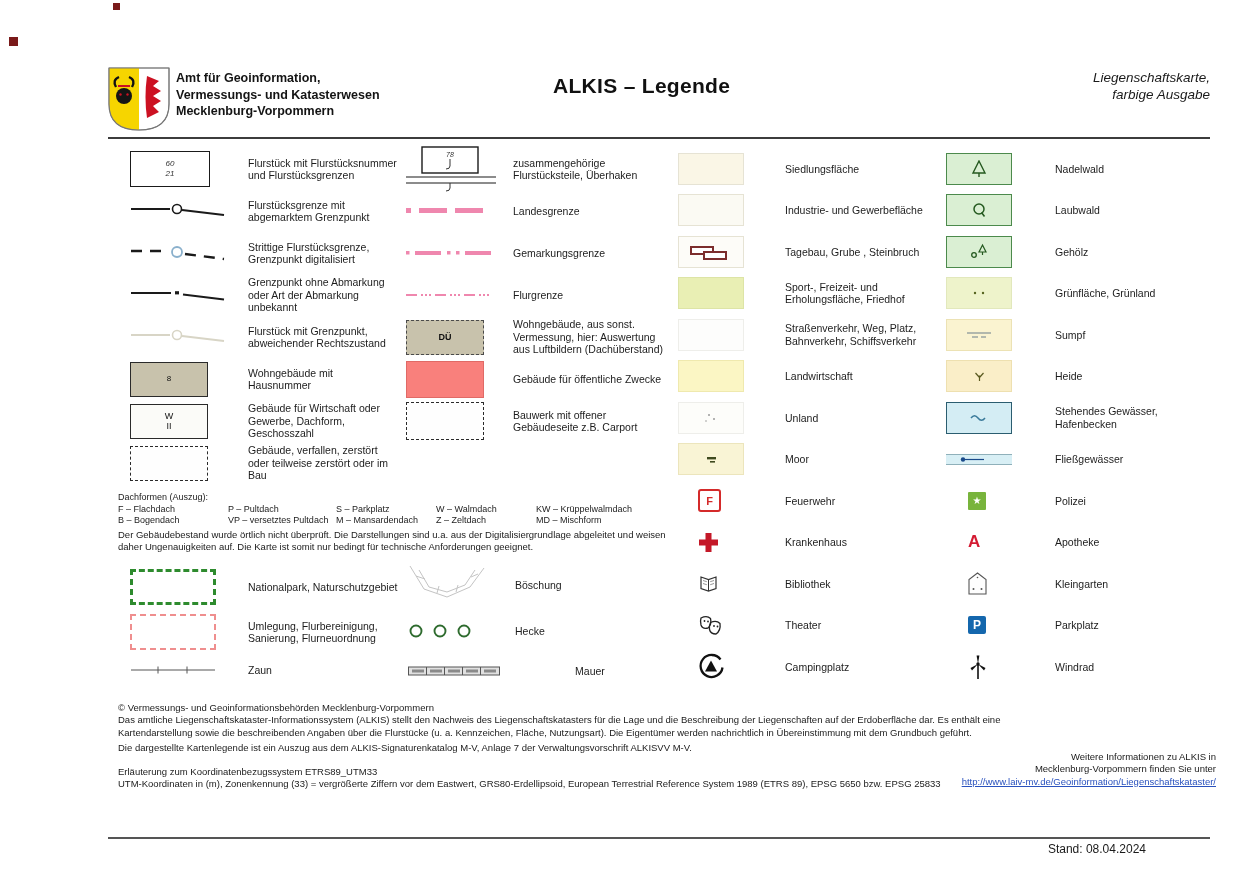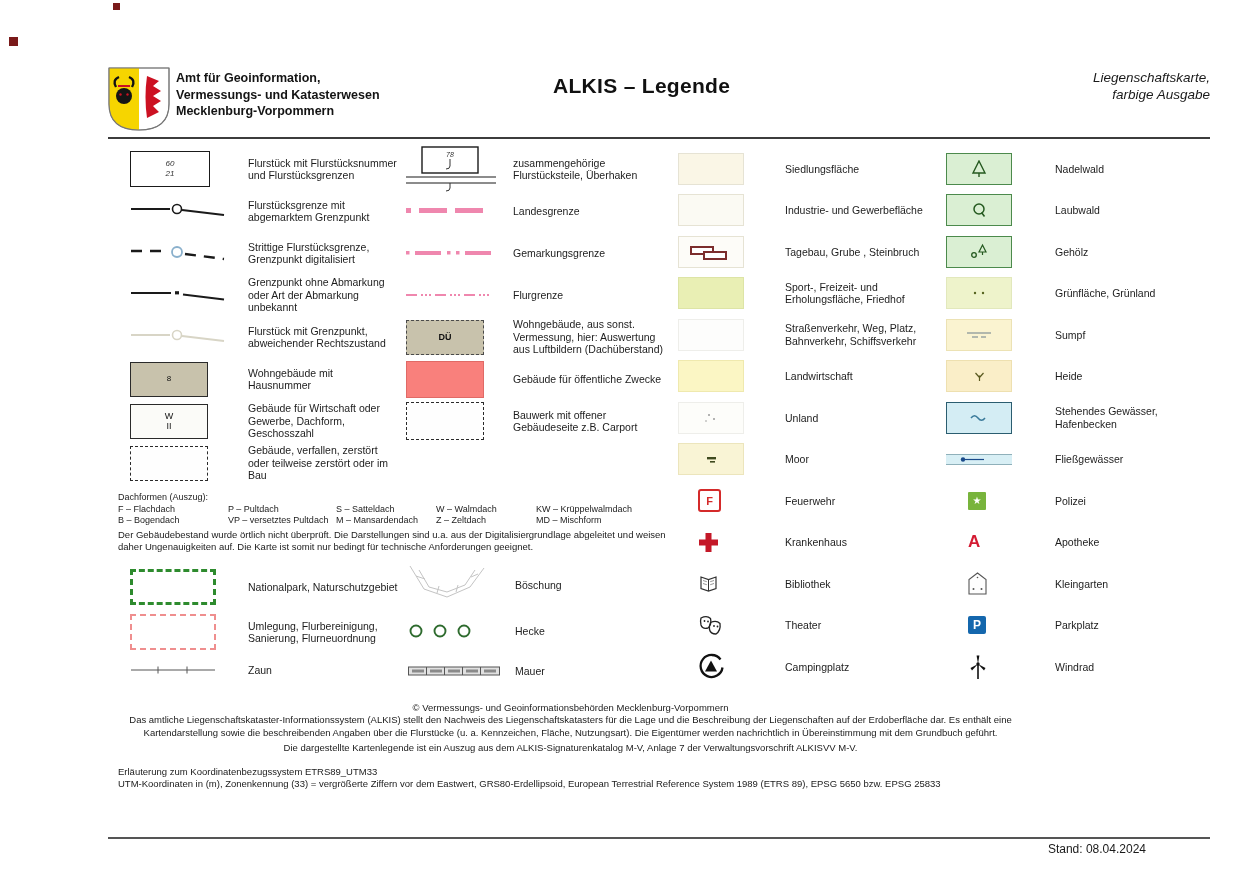--- a/index.html
+++ b/index.html
@@ -511,21 +511,21 @@
     <div class="dachcols">
       <div>
           <div>F – Flachdach</div>
           <div>B – Bogendach</div>
         </div>
       <div>
           <div>P – Pultdach</div>
           <div>VP – versetztes Pultdach</div>
         </div>
       <div>
-          <div>S – Satteldach</div>
+          <div>S – Parkplatz</div>
           <div>M – Mansardendach</div>
         </div>
       <div>
           <div>W – Walmdach</div>
           <div>Z – Zeltdach</div>
         </div>
       <div>
           <div>KW – Krüppelwalmdach</div>
           <div>MD – Mischform</div>
         </div>
@@ -576,45 +576,50 @@
         <svg width="66" height="16">
             <g fill="none" stroke="#2e6b2e" stroke-width="1.9">
               <circle cx="8" cy="8" r="5.5"></circle>
               <circle cx="32" cy="8" r="5.5"></circle>
               <circle cx="56" cy="8" r="5.5"></circle>
             </g>
           </svg>
       </span>
       <span class="lbl">Hecke</span>
     </div>
-    <div class="lrow" style="height:38px;">
+    <div class="lrow" style="height:38px;text-align:center;">
       <span class="sym c2">
         <svg width="92" height="10">
             <rect x="0.5" y="1" width="91" height="8" fill="#e0e0e0" stroke="#555" stroke-width="1"></rect>
             <g fill="#8a8a8a">
               <rect x="4" y="3.5" width="12" height="3"></rect>
               <rect x="22" y="3.5" width="12" height="3"></rect>
               <rect x="40" y="3.5" width="12" height="3"></rect>
               <rect x="58" y="3.5" width="12" height="3"></rect>
               <rect x="76" y="3.5" width="12" height="3"></rect>
             </g>
             <path d="M18.5 1 V9 M36.5 1 V9 M54.5 1 V9 M72.5 1 V9" stroke="#555" stroke-width="1"></path>
           </svg>
       </span>
       <span class="lbl">Mauer</span>
     </div>
   </div>
 
-  <div class="blk" style="top:702px;text-align:center;">
+  <div class="blk" style="top:702px;">
     <div>© Vermessungs- und Geoinformationsbehörden Mecklenburg-Vorpommern</div>
     <div>Das amtliche Liegenschaftskataster-Informationssystem (ALKIS) stellt den Nachweis des Liegenschaftskatasters für die Lage und die Beschreibung der Liegenschaften auf der Erdoberfläche dar. Es enthält eine Kartendarstellung sowie die beschreibenden Angaben über die Flurstücke (u. a. Kennzeichen, Fläche, Nutzungsart). Die Eigentümer werden nachrichtlich in Übereinstimmung mit dem Grundbuch geführt.</div>
     <div style="margin-top:3px;">Die dargestellte Kartenlegende ist ein Auszug aus dem ALKIS-Signaturenkatalog M-V, Anlage 7 der Verwaltungsvorschrift ALKISVV M-V.</div>
   </div>
   <div class="blk" style="top:766px;">
     <div>Erläuterung zum Koordinatenbezugssystem ETRS89_UTM33</div>
     <div>UTM-Koordinaten in (m), Zonenkennung (33) = vergrößerte Ziffern vor dem Eastwert, GRS80-Erdellipsoid, European Terrestrial Reference System 1989 (ETRS 89), EPSG 5650 bzw. EPSG 25833</div>
   </div>
 
+  <div class="rinfo">
+    <div>Weitere Informationen zu ALKIS in</div>
+    <div>Mecklenburg-Vorpommern finden Sie unter</div>
+    <div><span class="link">http://www.laiv-mv.de/Geoinformation/Liegenschaftskataster/</span></div>
+  </div>
 
   <div class="botrule"></div>
   <div class="stand">Stand: 08.04.2024</div>
 
 </div>
 
 </body></html>

